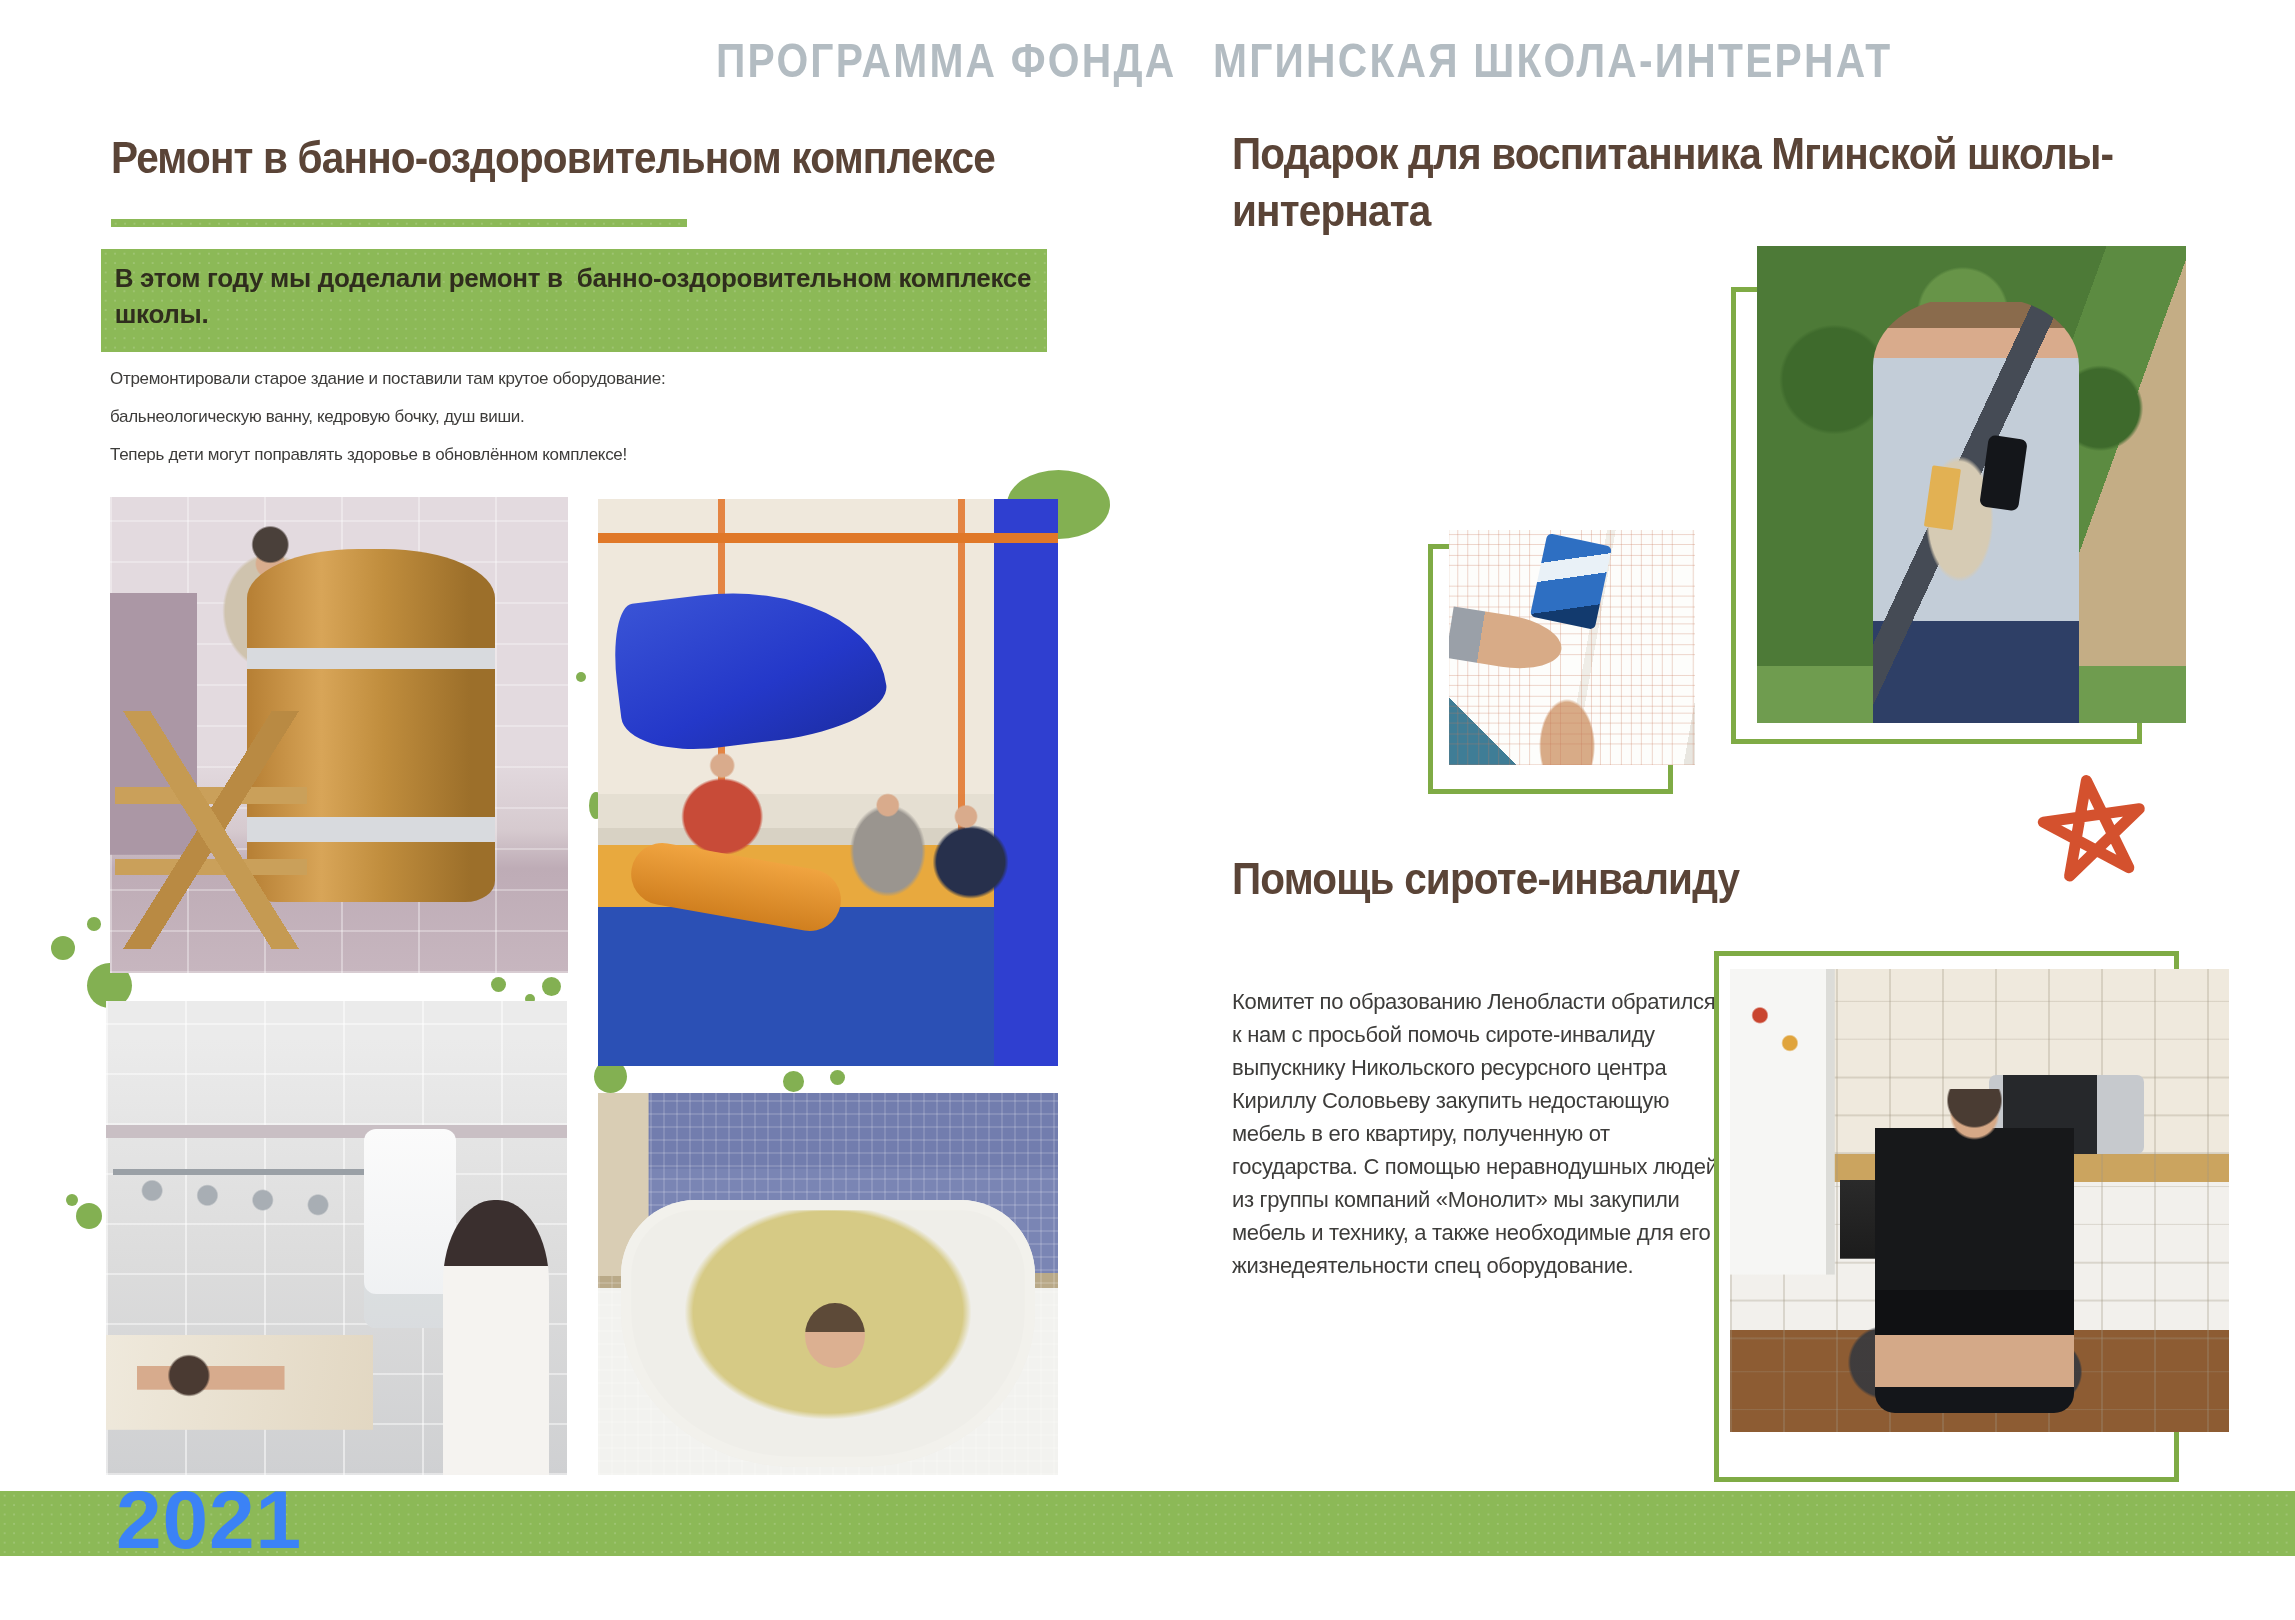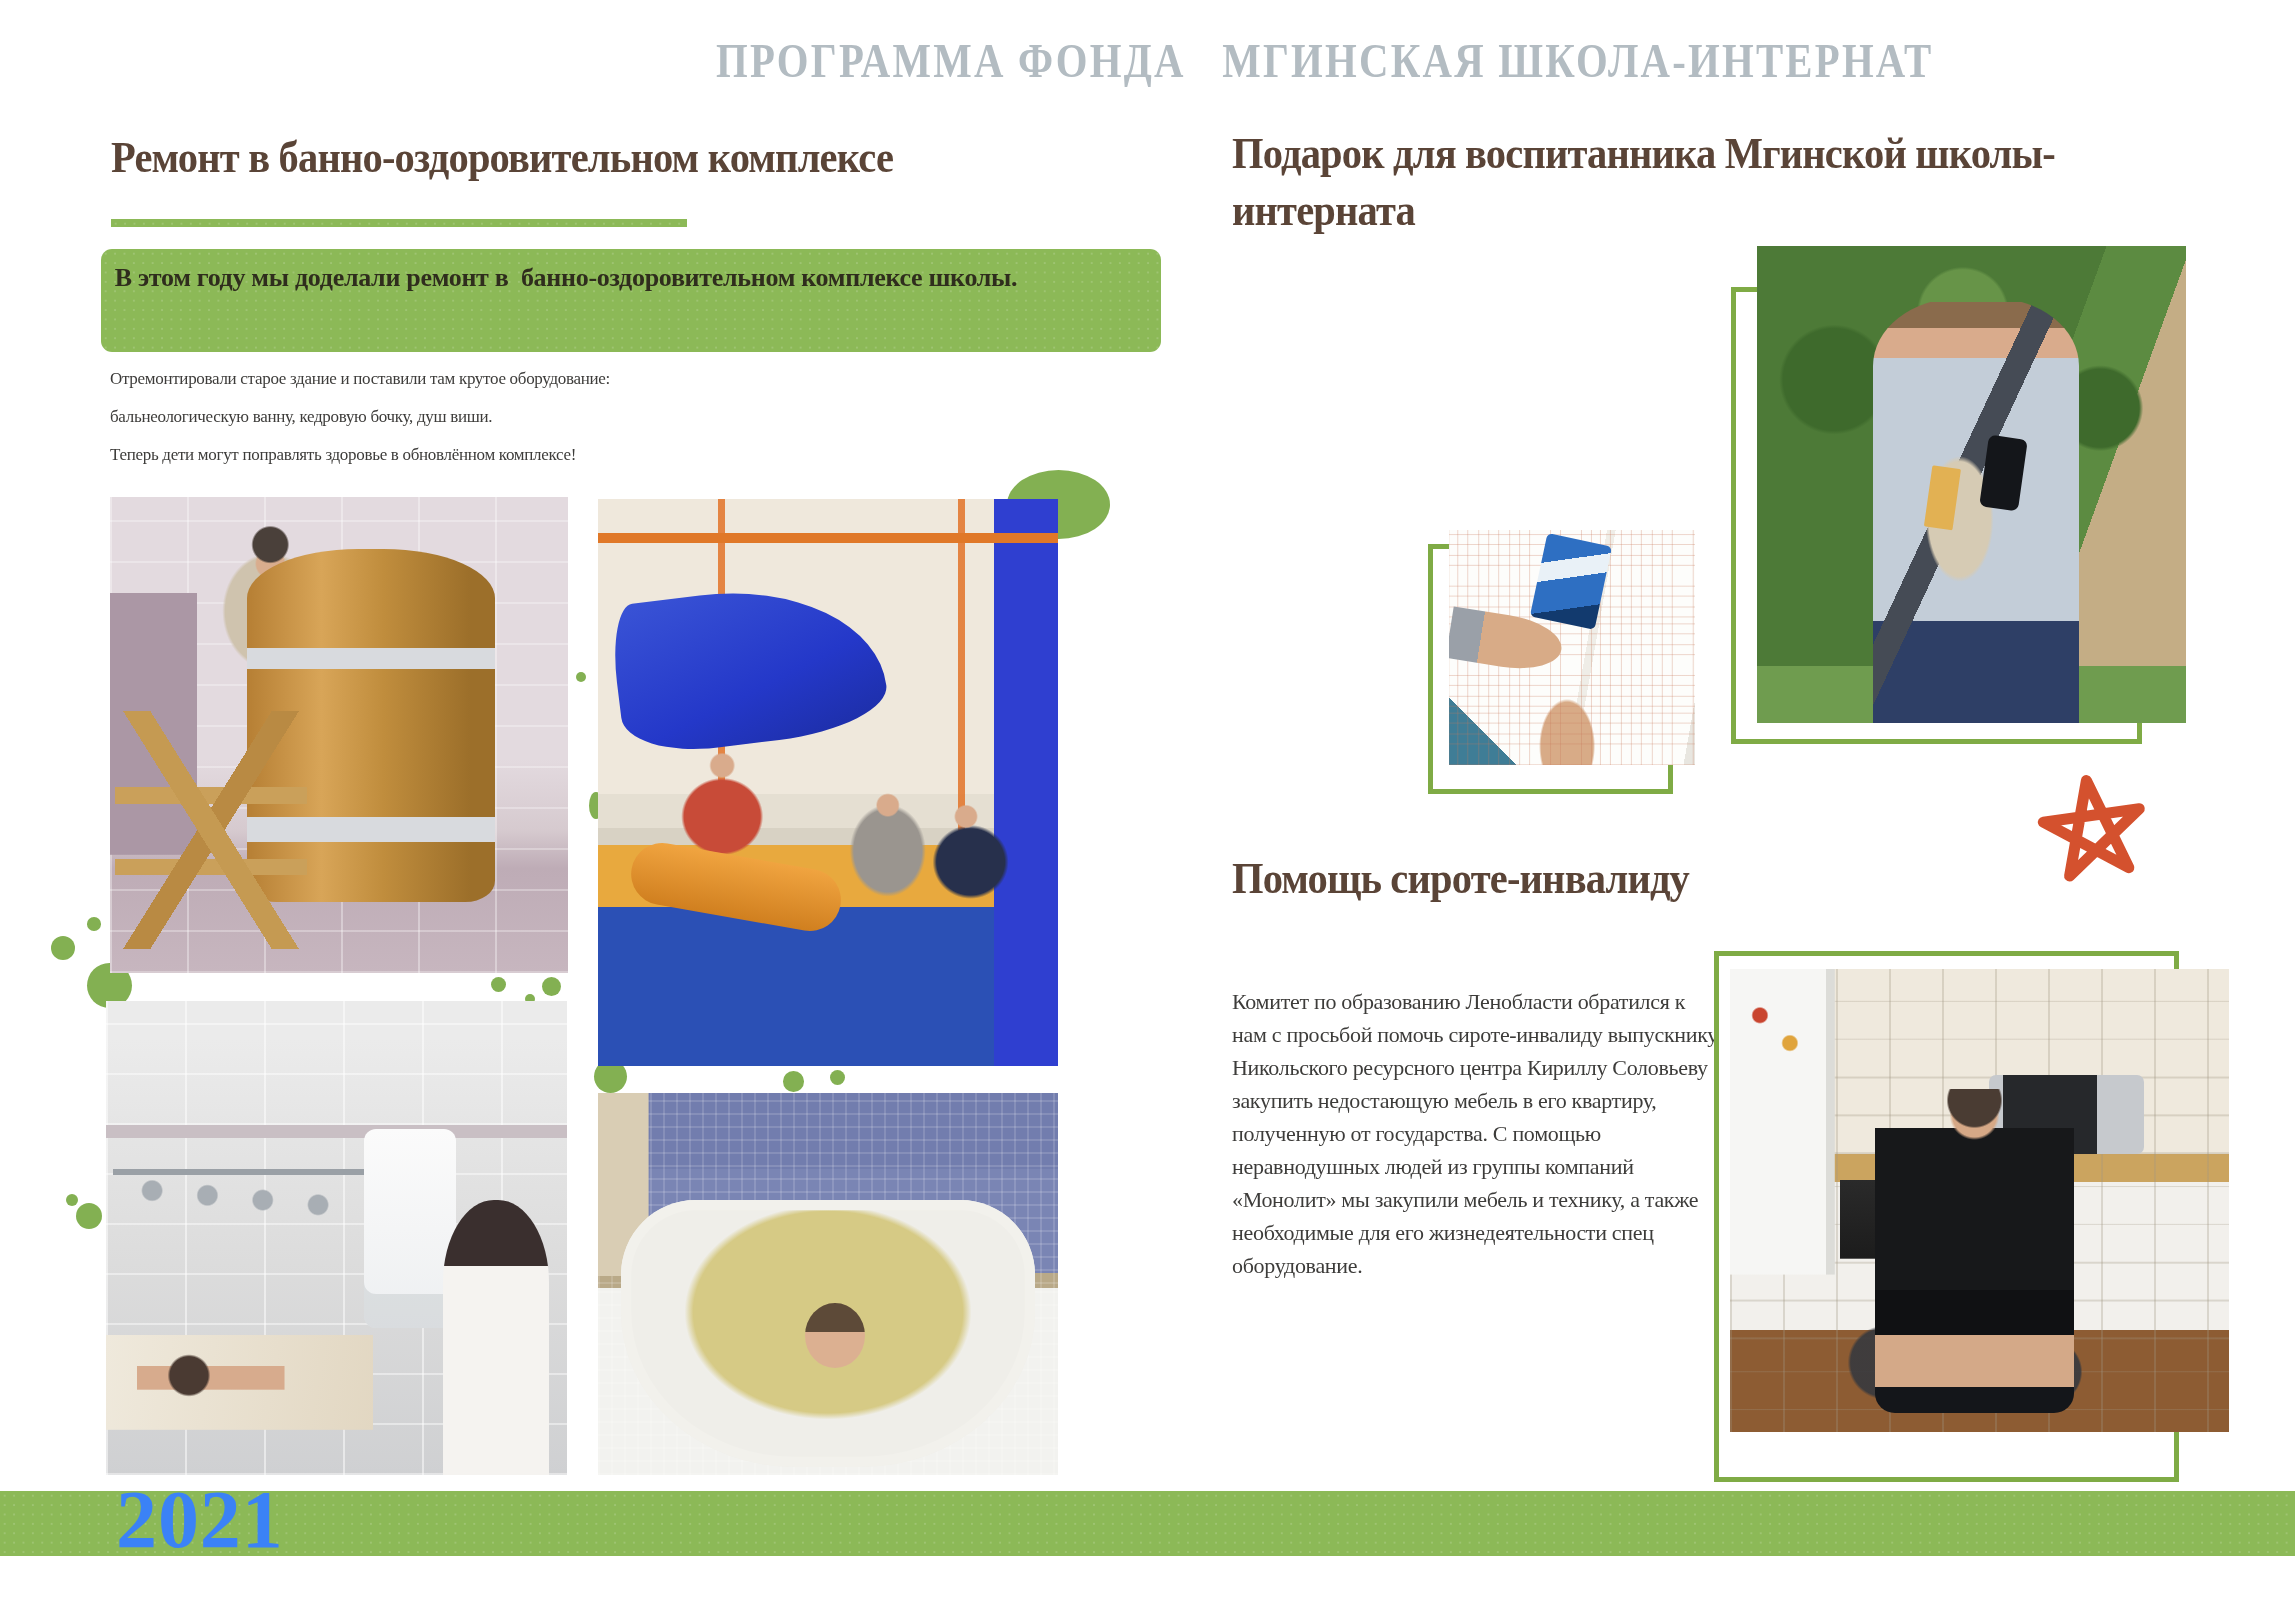--- a/index.html
+++ b/index.html
@@ -1,33 +1,33 @@
 <!DOCTYPE html>
 <html lang="ru" style="font-size:13.7px"><head>
 <meta charset="utf-8">
 <style>
   html,body{margin:0;padding:0;background:#fff;}
   #page{position:relative;width:2295px;height:1620px;background:#ffffff;overflow:hidden;
-        font-family:Liberation Serif, serif;color:#3d3c3a;}
+        font-family:Liberation Sans, sans-serif;color:#3d3c3a;}
   .abs{position:absolute;}
   
   .pageheader{top:33px;left:716px;display:flex;gap:43px;font-size:48px;font-weight:bold;
               color:#b3bcc2;letter-spacing:2.6px;white-space:nowrap;
               transform:scaleX(.85);transform-origin:left top;}
   .h1{font-size:45px;font-weight:bold;color:#5a4437;letter-spacing:-0.9px;
       transform:scaleX(.9);transform-origin:left top;line-height:57px;}
   .nowrap{white-space:nowrap;}
   
   .greenfill{background-color:#8cb957;
      background-image:radial-gradient(rgba(255,255,255,.16) 1px,transparent 1.5px);
      background-size:9.4px 9.4px;}
   #underline{left:111px;top:219px;width:576px;height:7.7px;}
-  #highlight-box{left:101px;top:249px;width:1060px;height:103px;box-sizing:border-box;
+  #highlight-box{left:101px;top:249px;width:946px;height:103px;box-sizing:border-box;
      padding:11px 13.7px;font-size:26px;font-weight:bold;color:#2f2d1d;line-height:36px;
-     letter-spacing:-0.3px;white-space:pre-wrap;border-radius:11px;}
+     letter-spacing:-0.3px;white-space:pre-wrap;}
   #bottom-bar{left:0;top:1491px;width:2295px;height:65px;}
   #year{left:116px;top:1479px;font-size:82px;font-weight:bold;color:#3b82f6;
         line-height:82px;letter-spacing:0.9px;}
   .frame{border:5.1px solid #7fab45;box-sizing:border-box;z-index:1;}
   #frame-gift-large{left:1731px;top:287px;width:411px;height:457px;}
   #frame-gift-small{left:1428px;top:544px;width:245px;height:250px;}
   #frame-help{left:1714px;top:951px;width:465px;height:531px;}
   .dot{border-radius:50%;background:#83b052;z-index:1;}
   
   #reno-body{left:110px;top:360px;width:977px;font-size:17px;line-height:38px;

